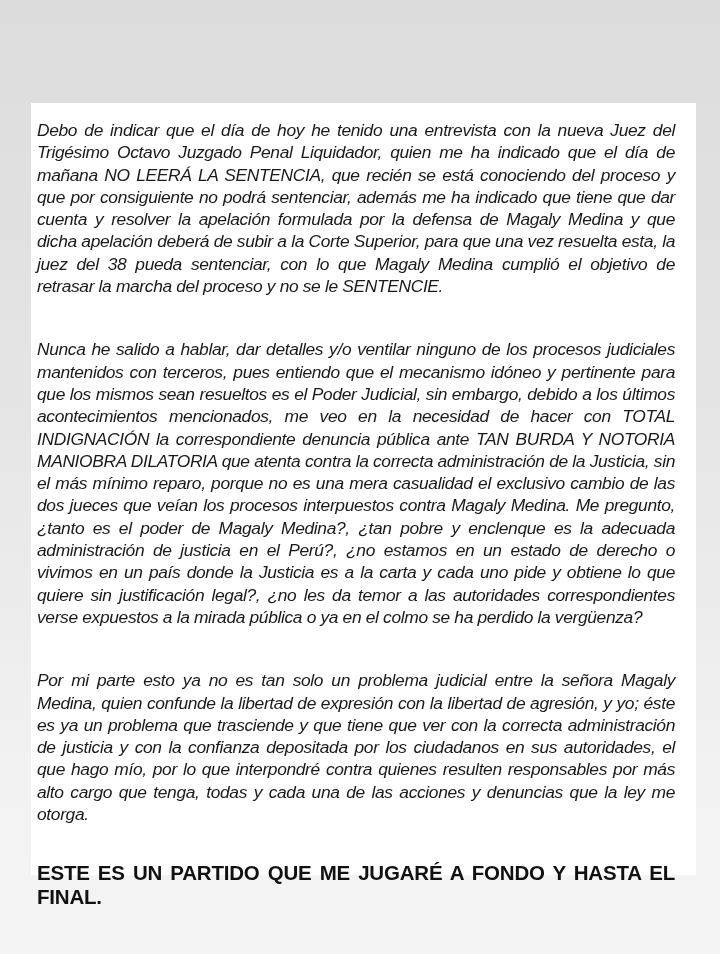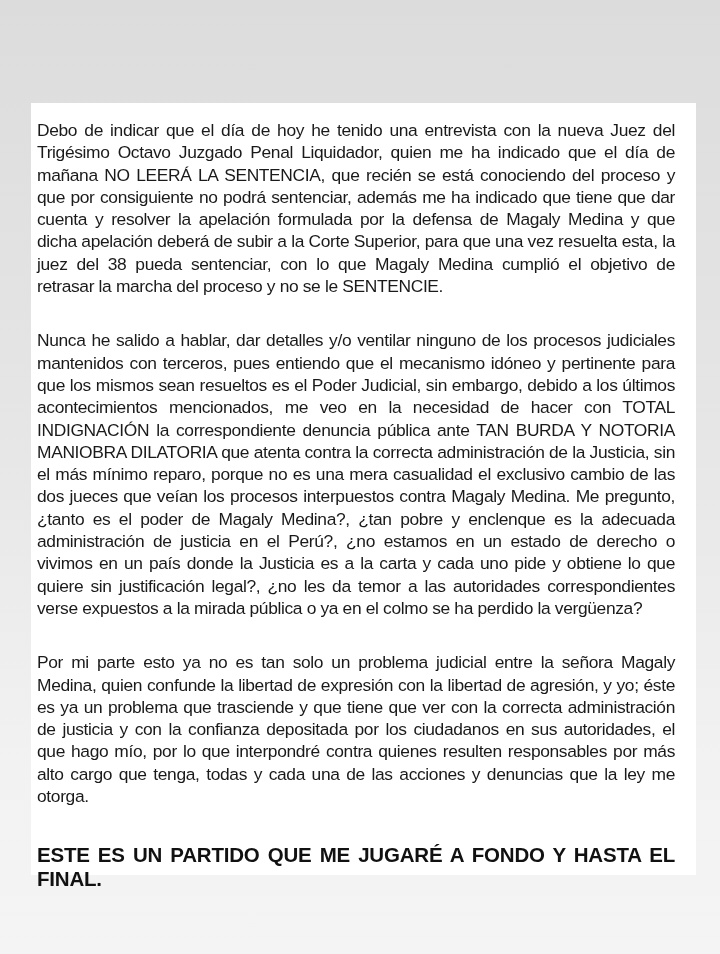--- a/index.html
+++ b/index.html
@@ -26,23 +26,24 @@
   }
   .para {
     margin: 0;
     font-size: 17.4px;
     line-height: 22.3px;
     color: #1a1a1a;
     text-align: justify;
     letter-spacing: -0.35px;
     word-spacing: 0px;
     transform-origin: left top;
+    font-style: italic;
   }
   .para + .para {
-    margin-top: 32px;
+    margin-top: 41px;
   }
   .closing {
     margin: 36px 0 0 0;
     font-size: 20.5px;
     line-height: 23.5px;
     font-weight: bold;
     color: #111111;
     text-align: justify;
     letter-spacing: -0.2px;
   }

